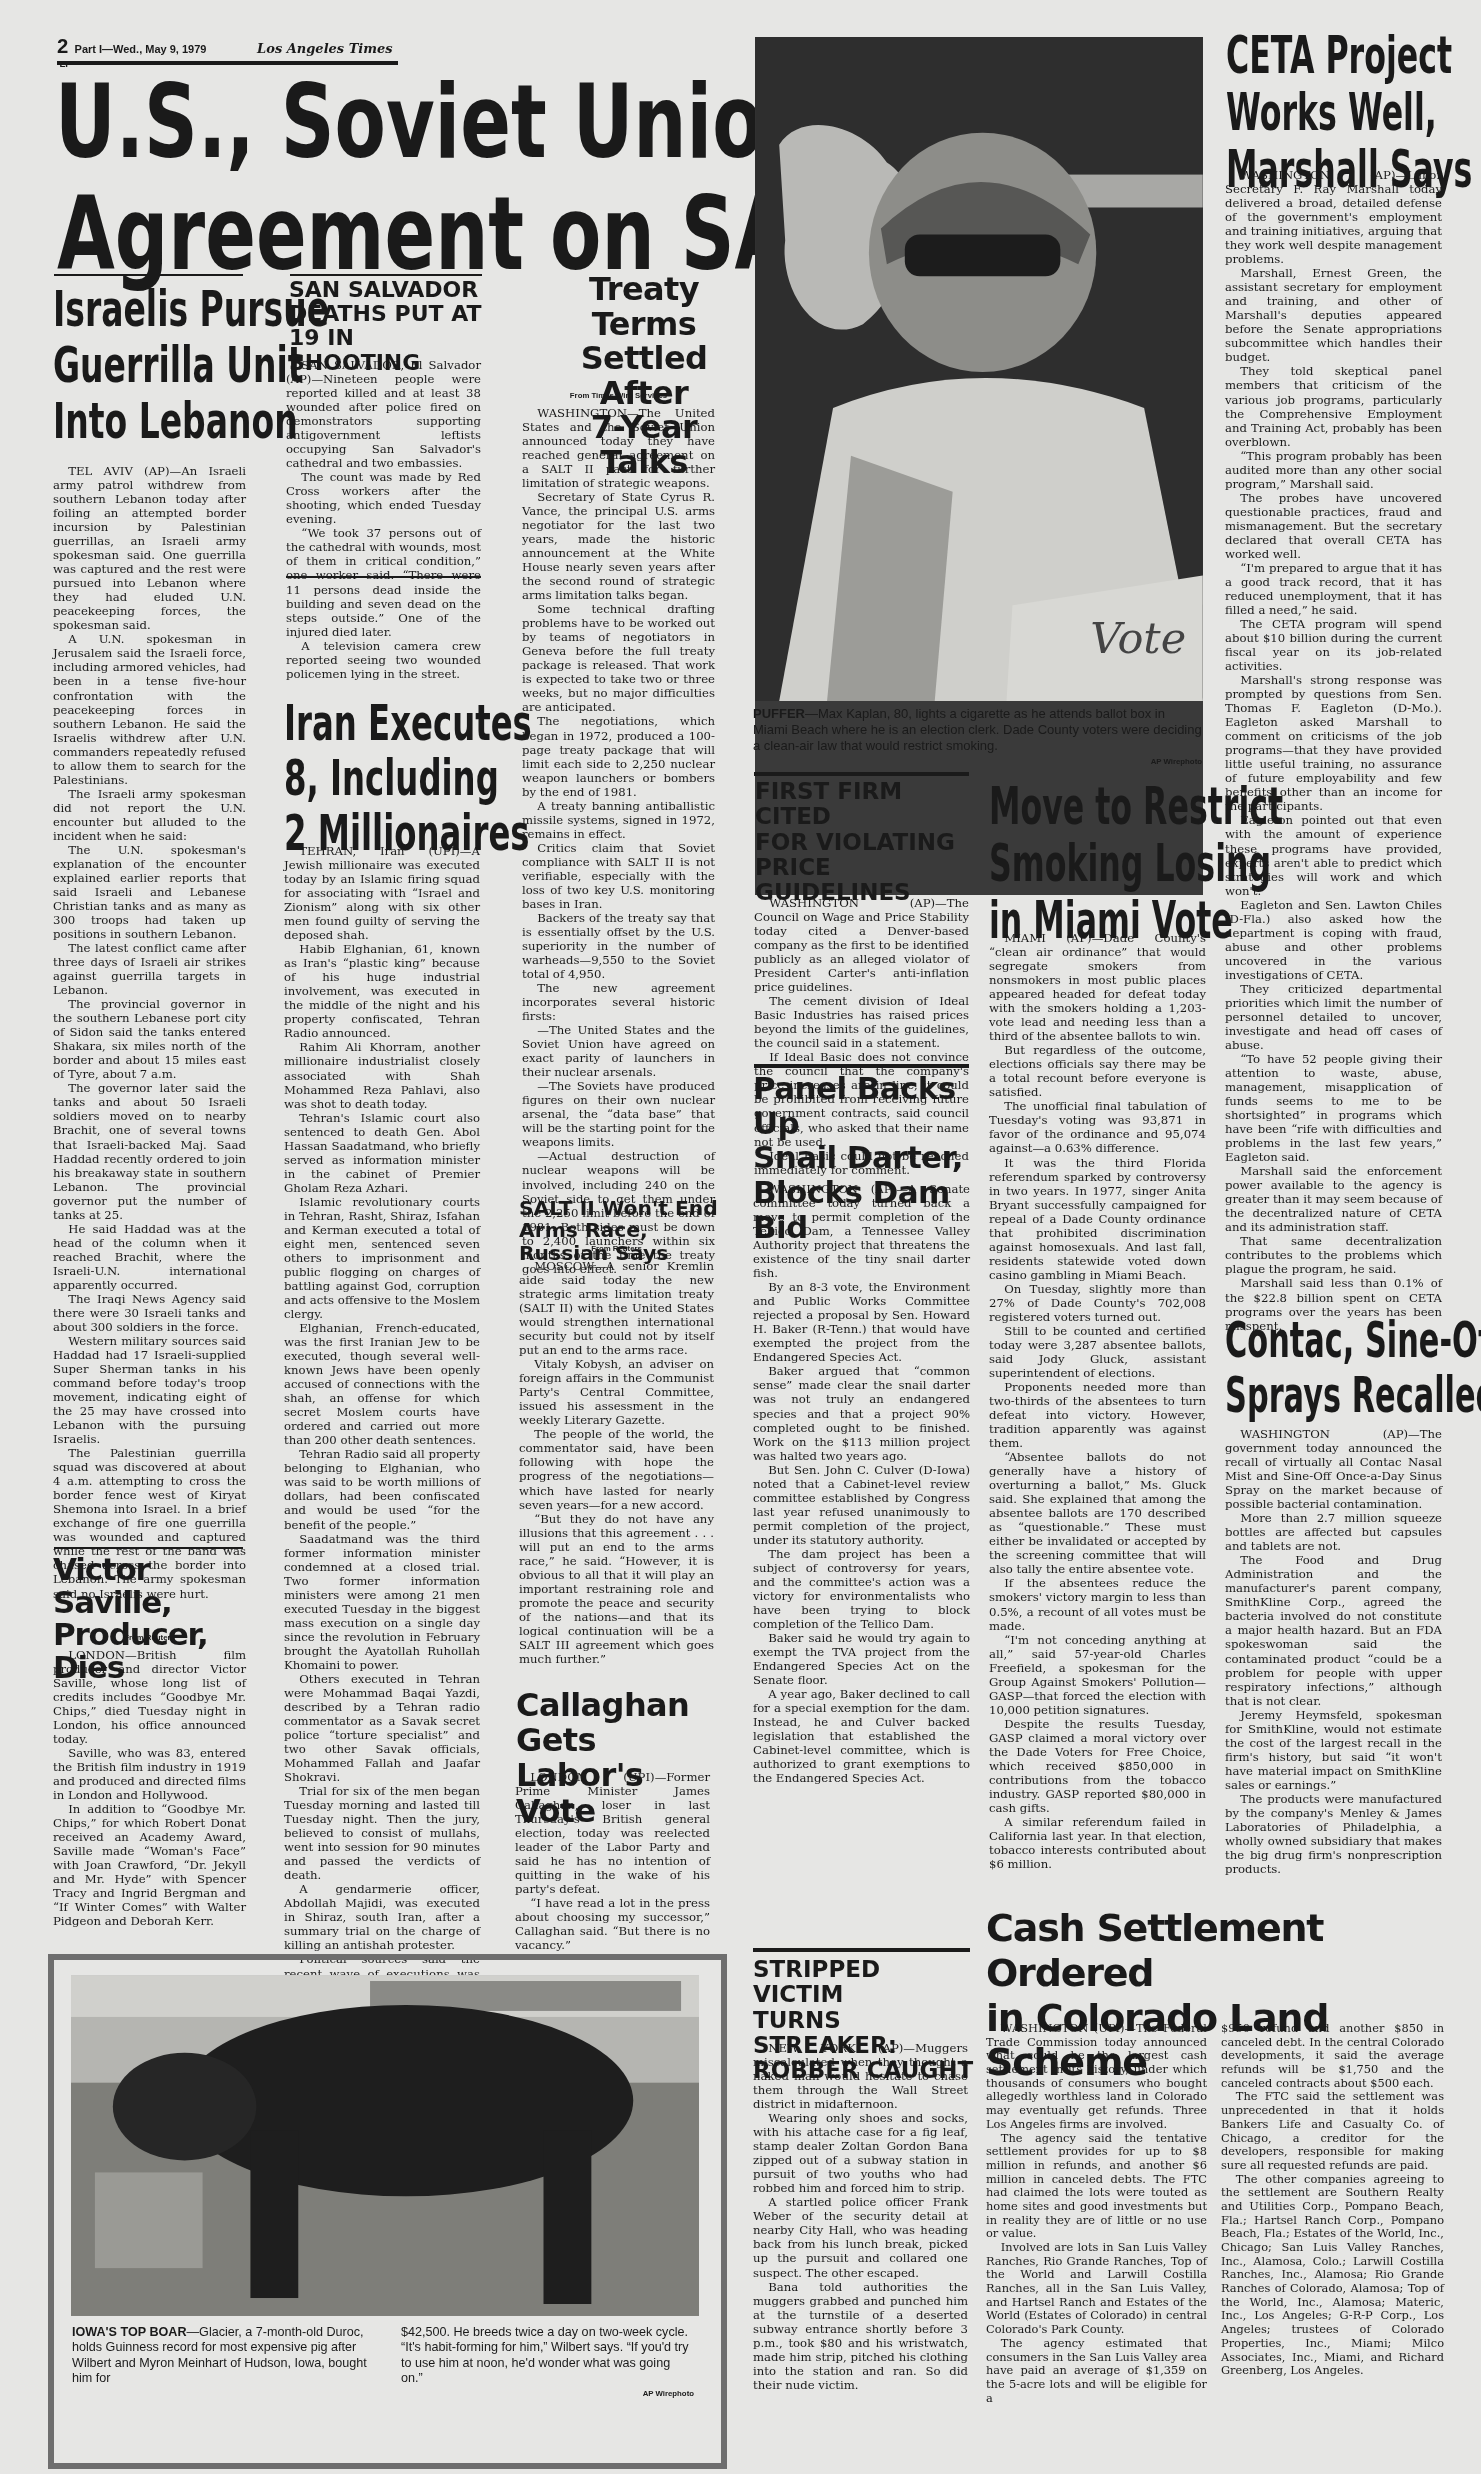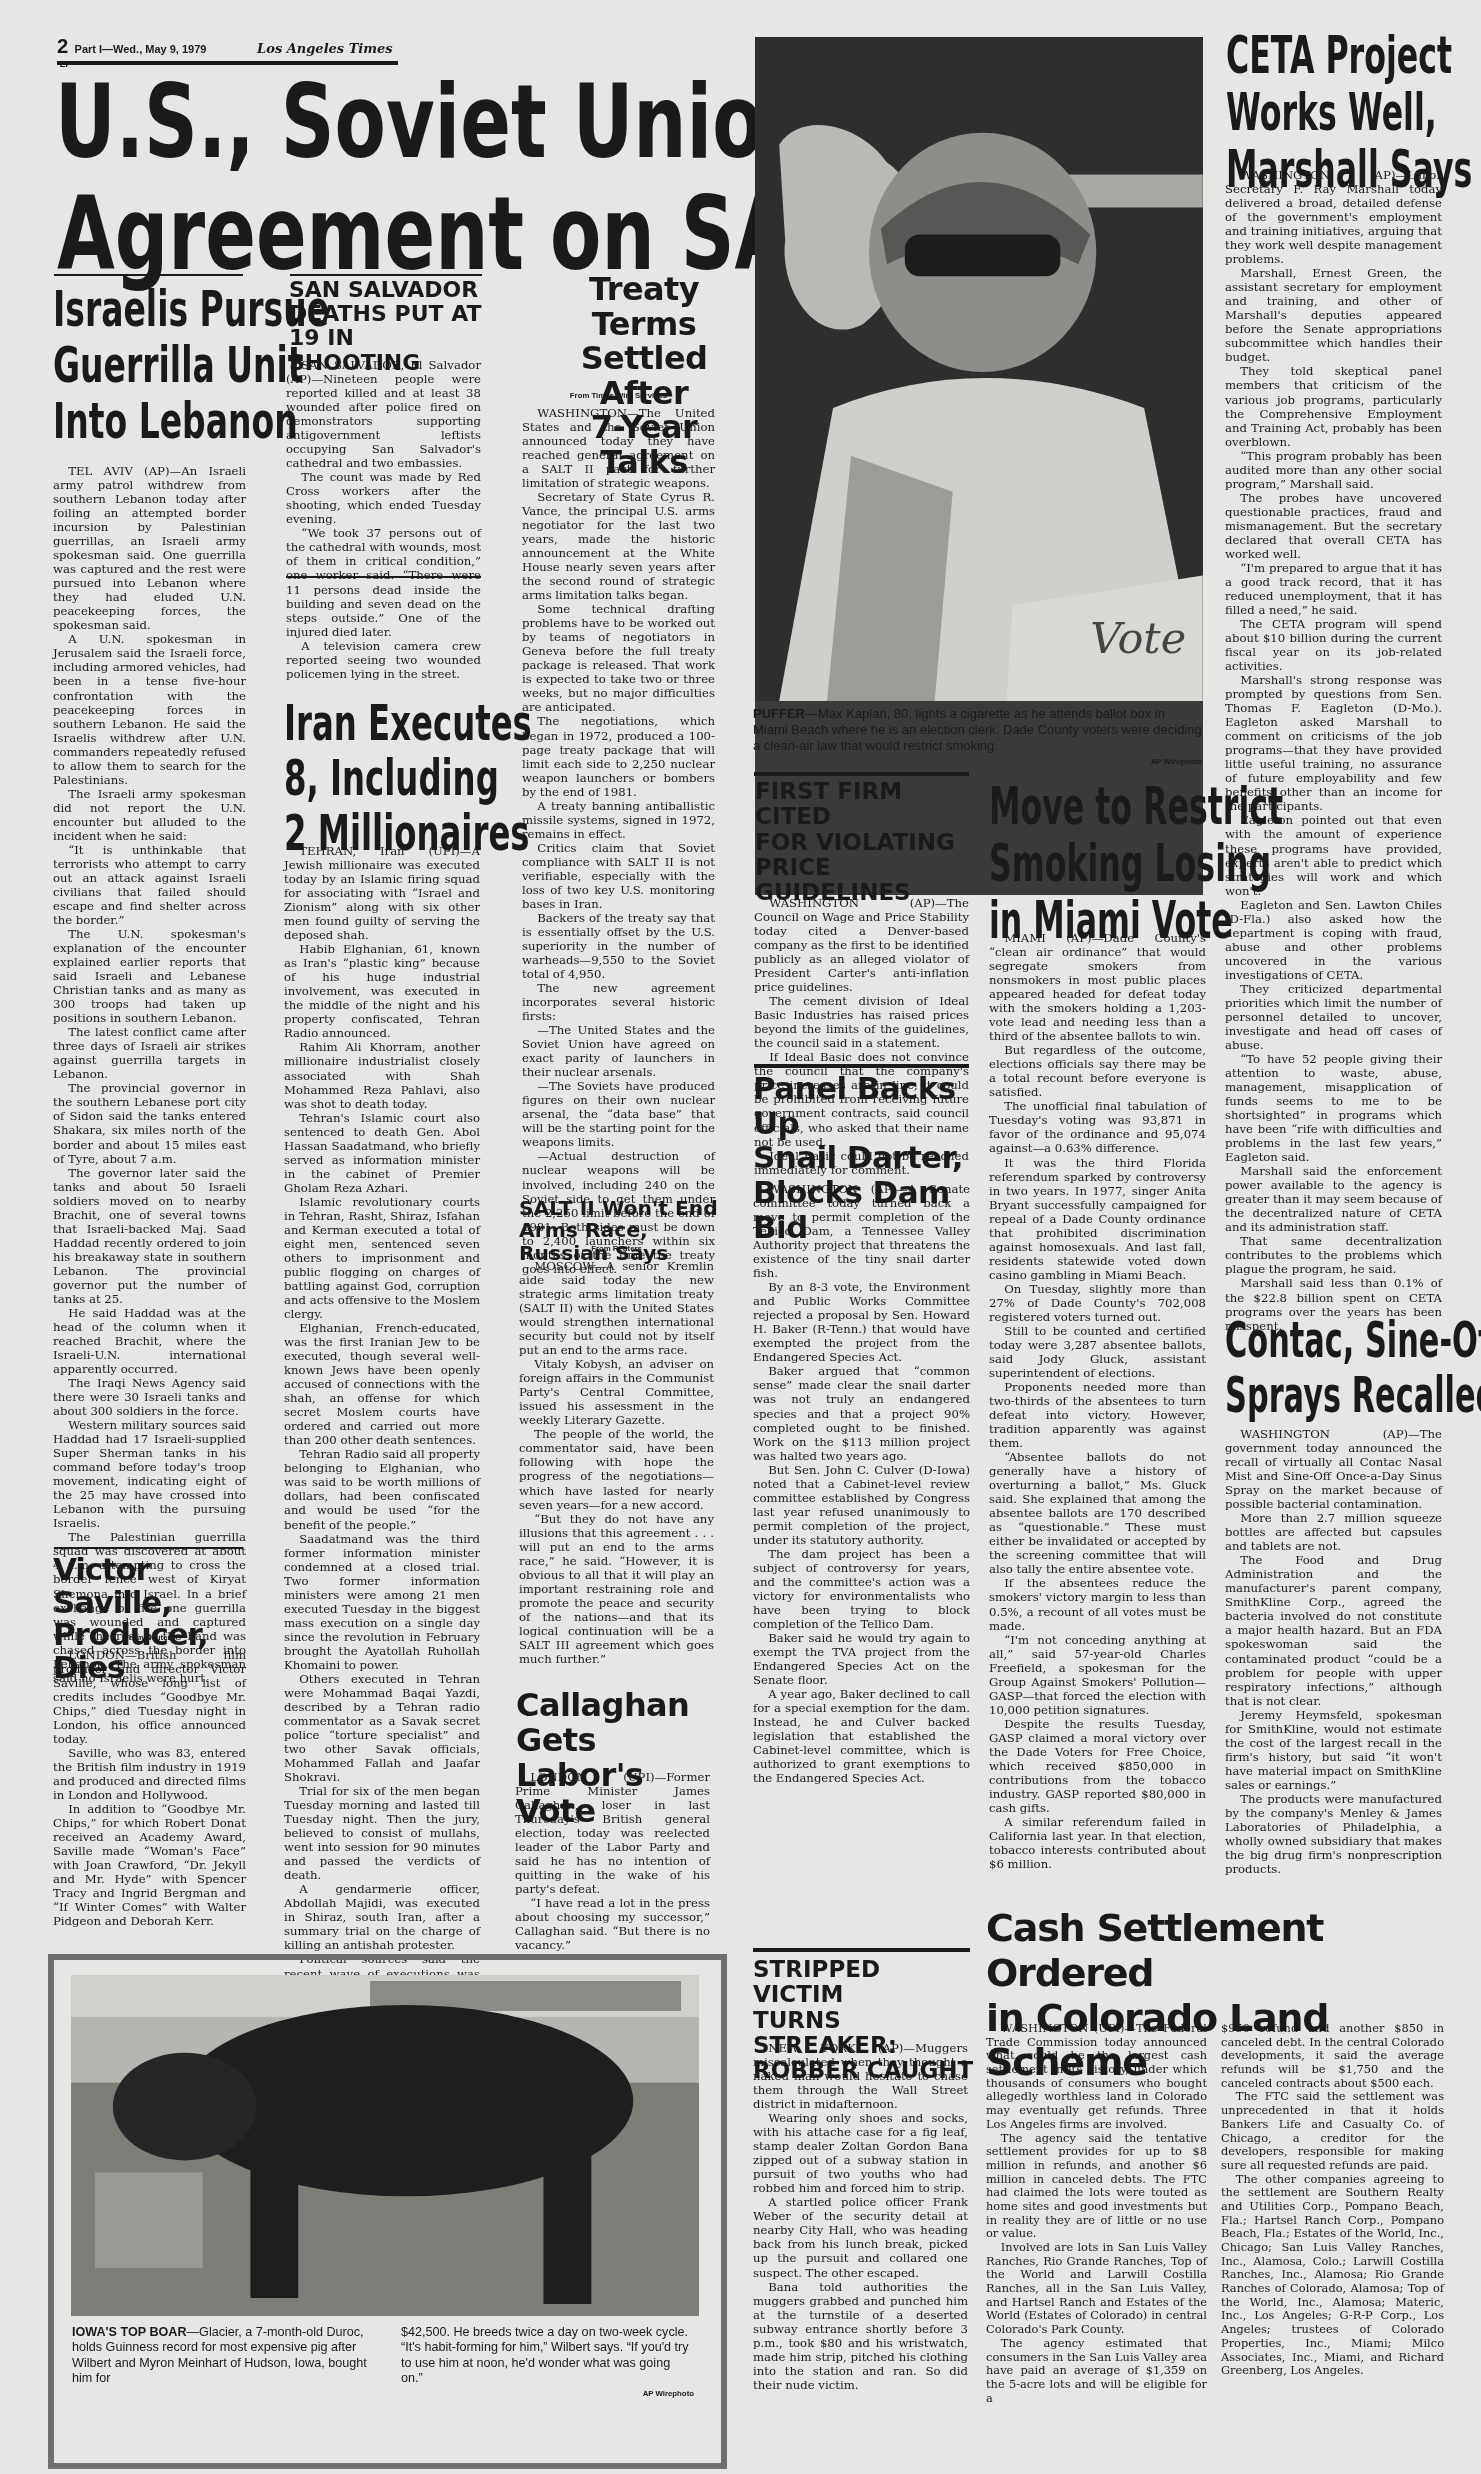--- a/index.html
+++ b/index.html
@@ -44,21 +44,20 @@
   <div class="cond" style="font-size:50px;transform:scaleX(0.66);">
     <div>Israelis Pursue</div>
     <div>Guerrilla Unit</div>
     <div>Into Lebanon</div>
   </div>
 </div>
 <div class="abs body" style="left:53px;top:464px;width:193px;">
   <p>TEL AVIV (AP)—An Israeli army patrol withdrew from southern Lebanon today after foiling an attempted border incursion by Palestinian guerrillas, an Israeli army spokesman said. One guerrilla was captured and the rest were pursued into Lebanon where they had eluded U.N. peacekeeping forces, the spokesman said.</p>
   <p>A U.N. spokesman in Jerusalem said the Israeli force, including armored vehicles, had been in a tense five-hour confrontation with the peacekeeping forces in southern Lebanon. He said the Israelis withdrew after U.N. commanders repeatedly refused to allow them to search for the Palestinians.</p>
   <p>The Israeli army spokesman did not report the U.N. encounter but alluded to the incident when he said:</p>
-  <p>“It is unthinkable that terrorists who attempt to carry out an attack against Israeli civilians that failed should escape and find shelter across the border.”</p>
   <p>The U.N. spokesman's explanation of the encounter explained earlier reports that said Israeli and Lebanese Christian tanks and as many as 300 troops had taken up positions in southern Lebanon.</p>
   <p>The latest conflict came after three days of Israeli air strikes against guerrilla targets in Lebanon.</p>
   <p>The provincial governor in the southern Lebanese port city of Sidon said the tanks entered Shakara, six miles north of the border and about 15 miles east of Tyre, about 7 a.m.</p>
   <p>The governor later said the tanks and about 50 Israeli soldiers moved on to nearby Brachit, one of several towns that Israeli-backed Maj. Saad Haddad recently ordered to join his breakaway state in southern Lebanon. The provincial governor put the number of tanks at 25.</p>
   <p>He said Haddad was at the head of the column when it reached Brachit, where the Israeli-U.N. international apparently occurred.</p>
   <p>The Iraqi News Agency said there were 30 Israeli tanks and about 300 soldiers in the force.</p>
   <p>Western military sources said Haddad had 17 Israeli-supplied Super Sherman tanks in his command before today's troop movement, indicating eight of the 25 may have crossed into Lebanon with the pursuing Israelis.</p>
   <p>The Palestinian guerrilla squad was discovered at about 4 a.m. attempting to cross the border fence west of Kiryat Shemona into Israel. In a brief exchange of fire one guerrilla was wounded and captured while the rest of the band was chased across the border into Lebanon. The army spokesman said no Israelis were hurt.</p>
 </div>
 

